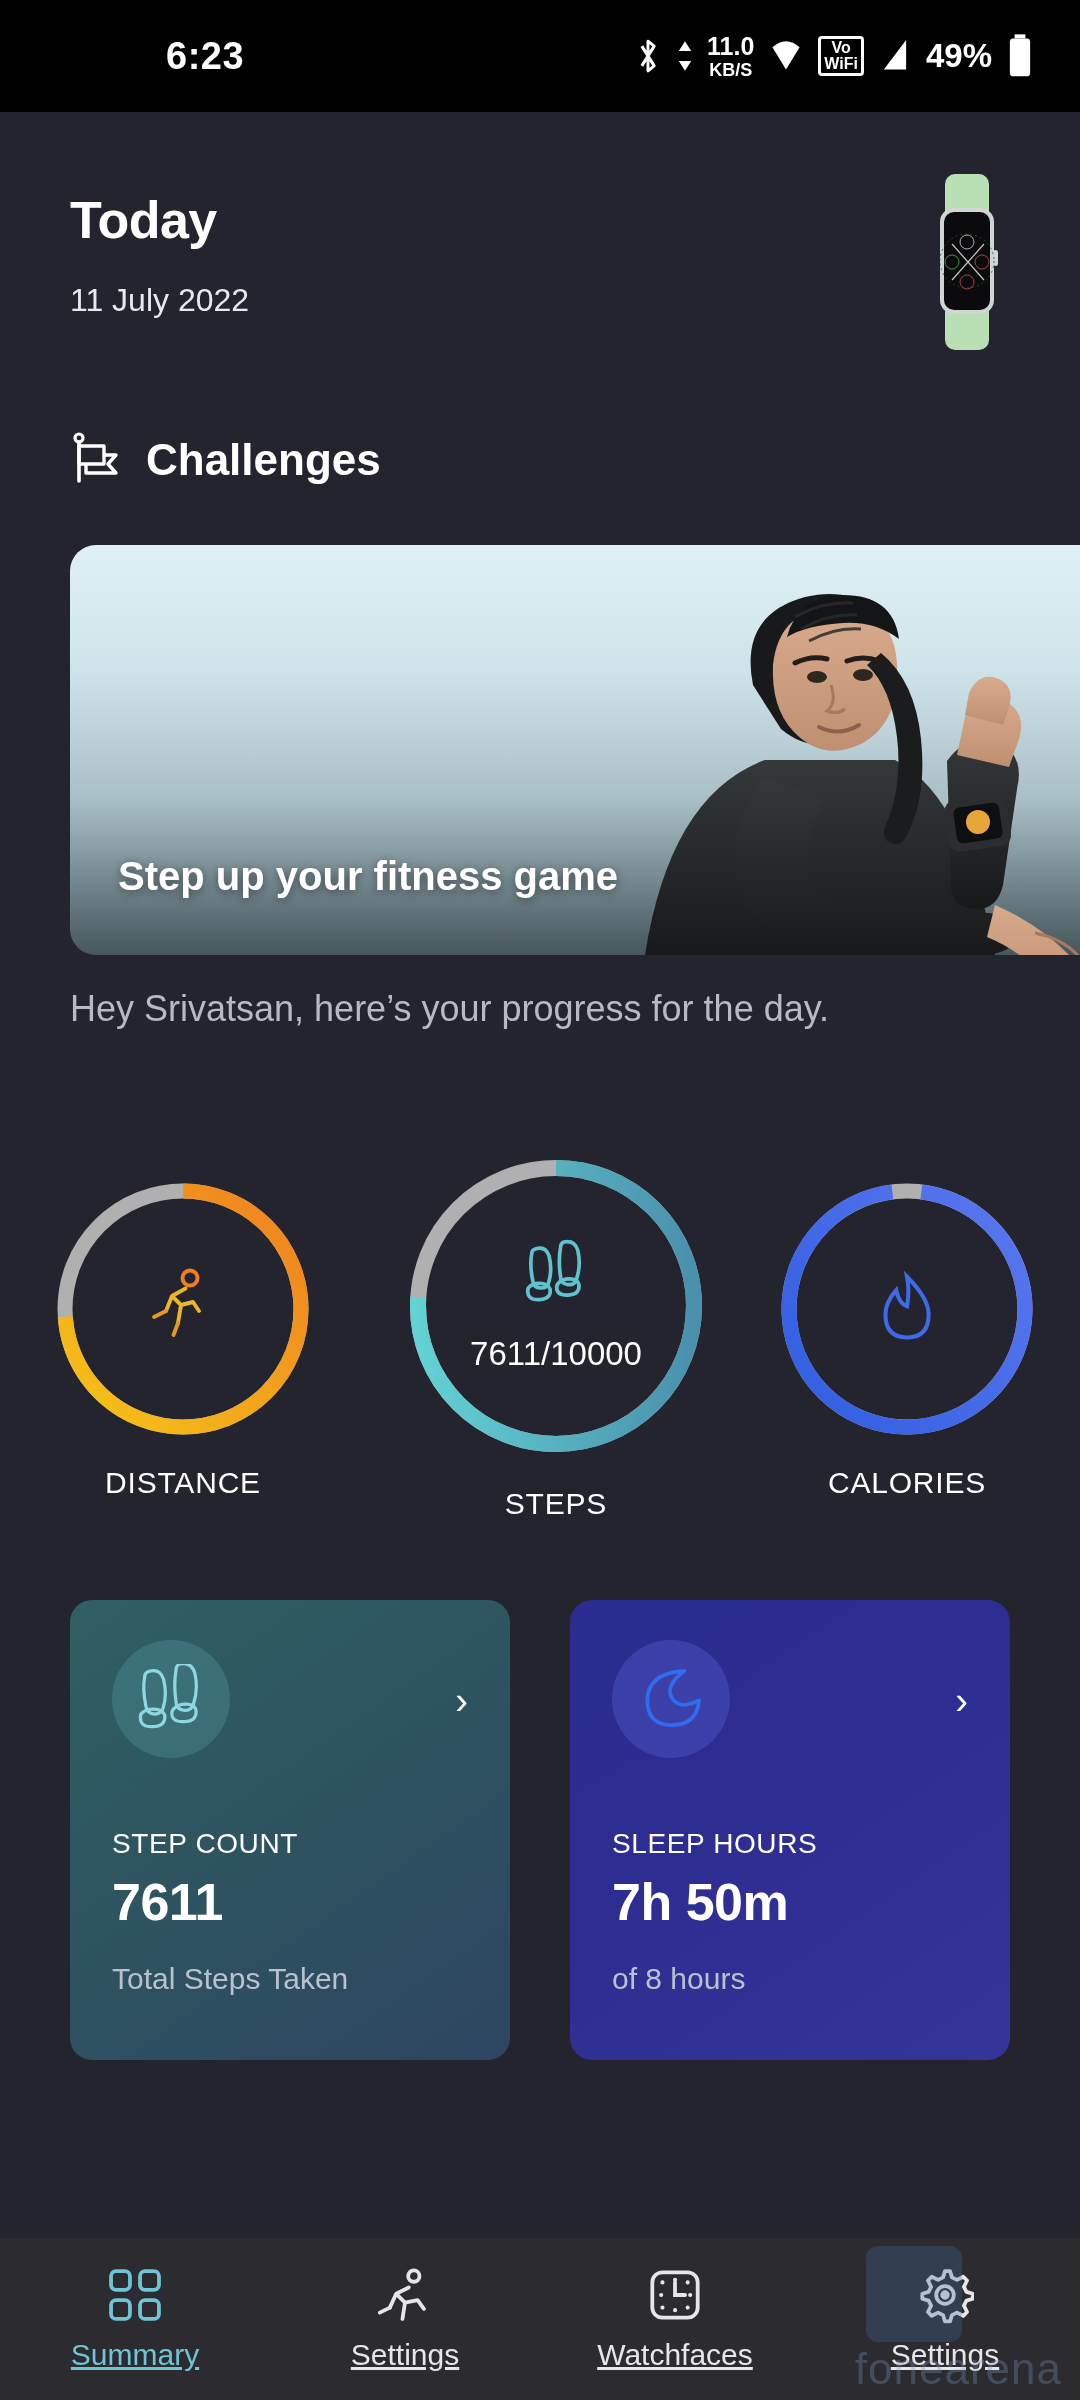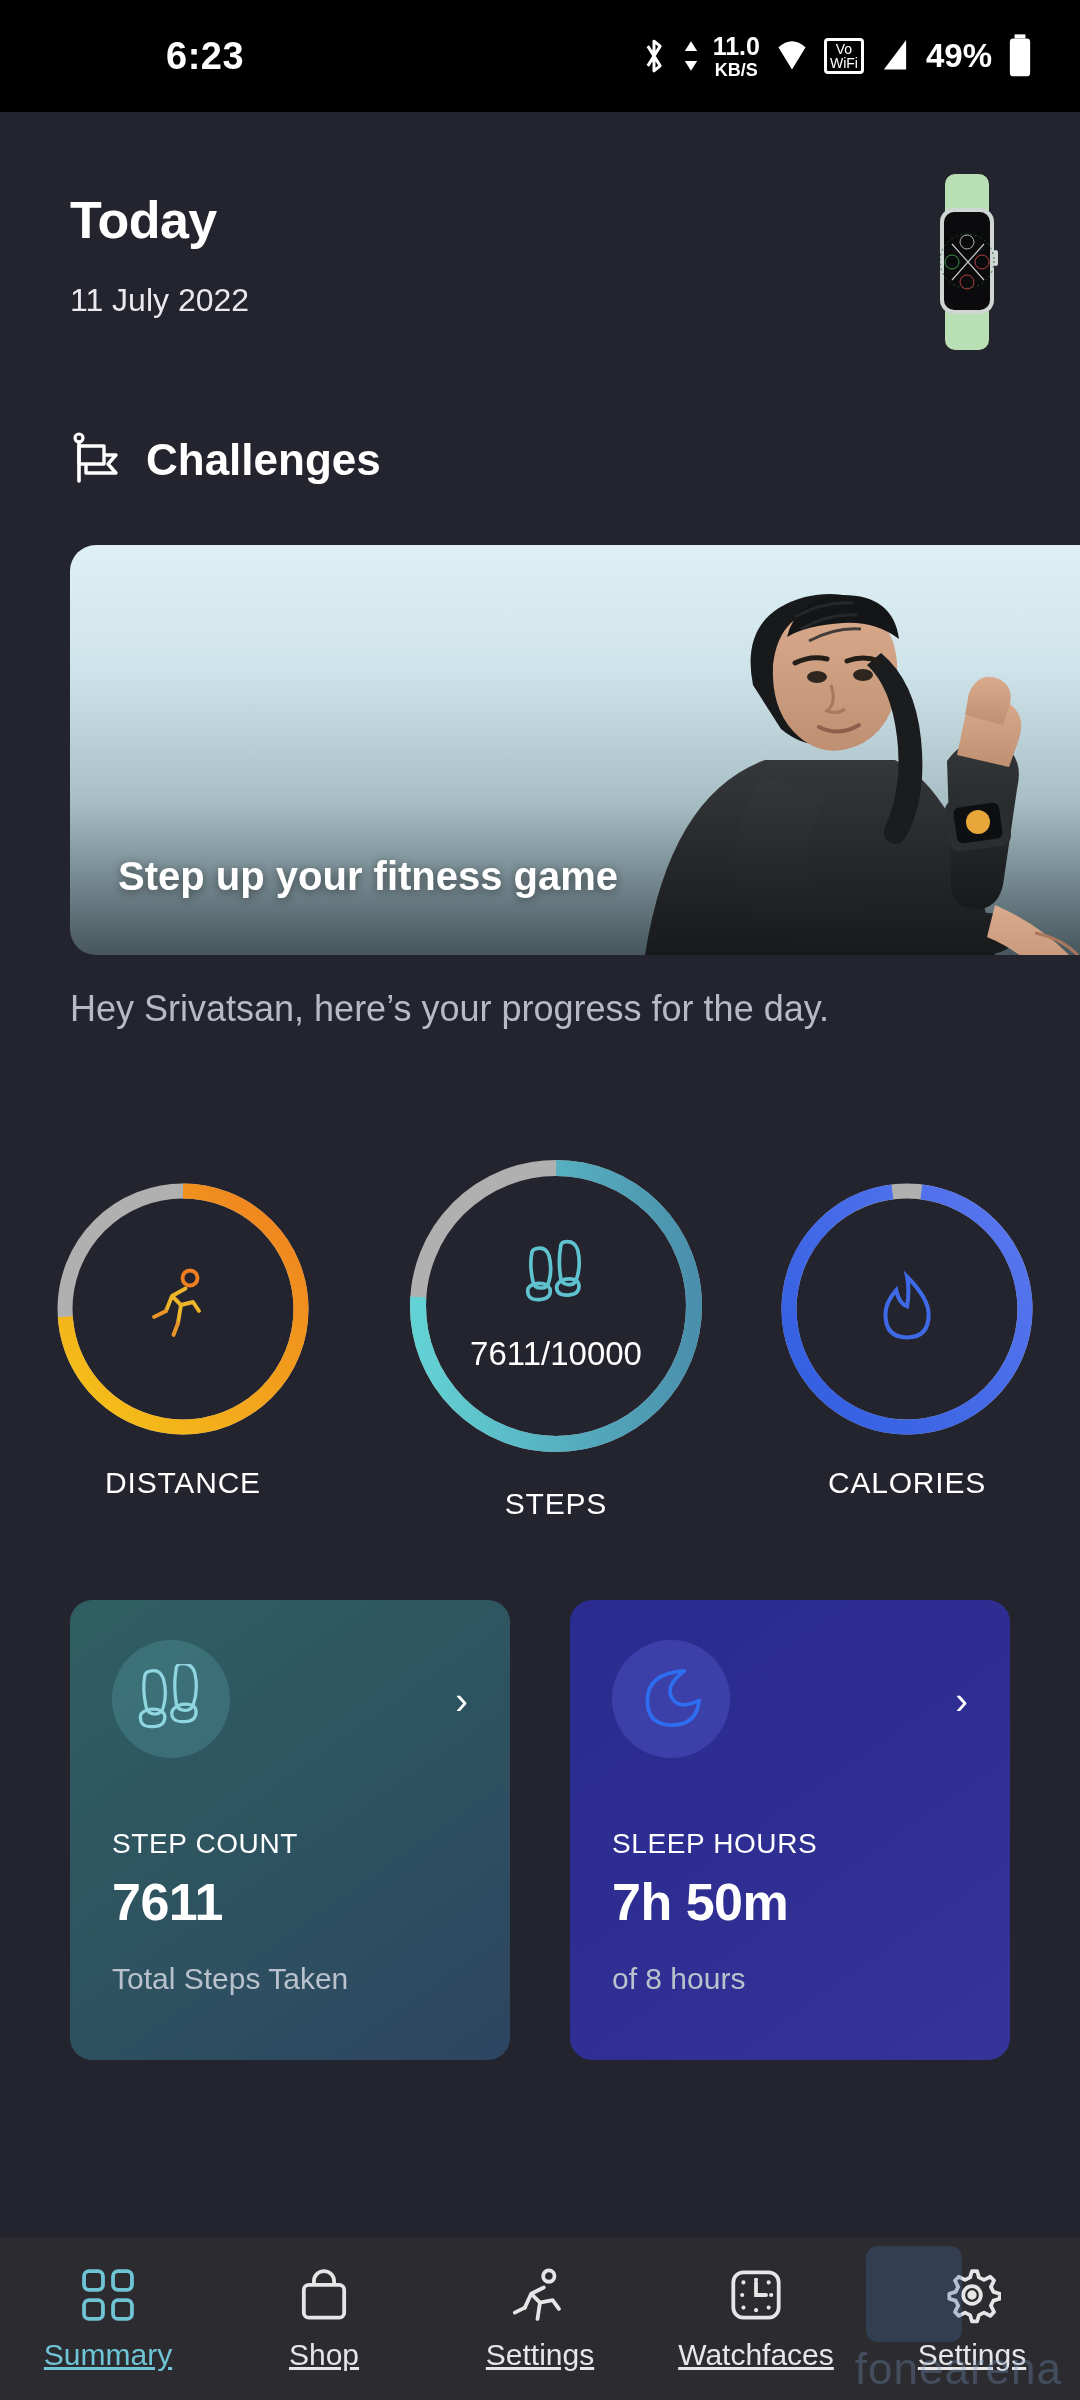--- a/index.html
+++ b/index.html
@@ -18,21 +18,21 @@
     padding:0 46px; color:#fff;
   }
   .sb-time{ font-size:38px; font-weight:bold; letter-spacing:.5px; margin-left:120px; }
   .sb-right{ margin-left:auto; display:flex; align-items:center; gap:14px; }
   .sb-icon{ display:flex; align-items:center; }
   .sb-net{ display:flex; flex-direction:column; align-items:center; line-height:1; }
   .sb-net .n1{ font-size:25px; font-weight:bold; }
   .sb-net .n2{ font-size:18px; font-weight:bold; margin-top:2px; }
   .sb-vowifi{
     border:3px solid #fff; border-radius:4px; padding:1px 3px;
-    font-size:14px; font-weight:normal; line-height:1.0; text-align:center;
+    font-size:16px; font-weight:bold; line-height:1.0; text-align:center;
   }
   .sb-batt-pct{ font-size:33px; font-weight:bold; }
 
   
   .header{ position:absolute; top:112px; left:0; width:1080px; height:250px; }
   .h-title{
     position:absolute; left:70px; top:78px;
     font-size:52px; font-weight:bold; color:#fff; letter-spacing:-.5px;
   }
   .h-date{
@@ -350,27 +350,20 @@
     <div class="nav-item active">
       <svg width="58" height="58" viewBox="0 0 46 46" fill="none" stroke="#6fc5d6" stroke-width="3">
         <rect x="4" y="4" width="15" height="15" rx="4"></rect>
         <rect x="27" y="4" width="15" height="15" rx="4"></rect>
         <rect x="4" y="27" width="15" height="15" rx="4"></rect>
         <rect x="27" y="27" width="15" height="15" rx="4"></rect>
       </svg>
       <span class="nav-label">Summary</span>
     </div>
 
-    <div class="nav-item">
-      <svg width="58" height="58" viewBox="0 0 46 46" fill="none" stroke="#e6e6e6" stroke-width="3" stroke-linejoin="round">
-        <rect x="7" y="15" width="32" height="26" rx="4"></rect>
-        <path d="M15 15 v-3 a8 8 0 0 1 16 0 v3"></path>
-      </svg>
-      <span class="nav-label">Shop</span>
-    </div>
 
     <div class="nav-item">
       <svg width="58" height="58" viewBox="0 0 46 46" fill="none" stroke="#e6e6e6" stroke-width="3" stroke-linecap="round" stroke-linejoin="round">
         <circle cx="30" cy="8" r="4.5"></circle>
         <path d="M26 17 L16 22 L11 33 M16 22 L23 29 L21 42 M23 29 L33 27 L38 34"></path>
         <path d="M11 33 L3 37"></path>
       </svg>
       <span class="nav-label">Settings</span>
     </div>
 

